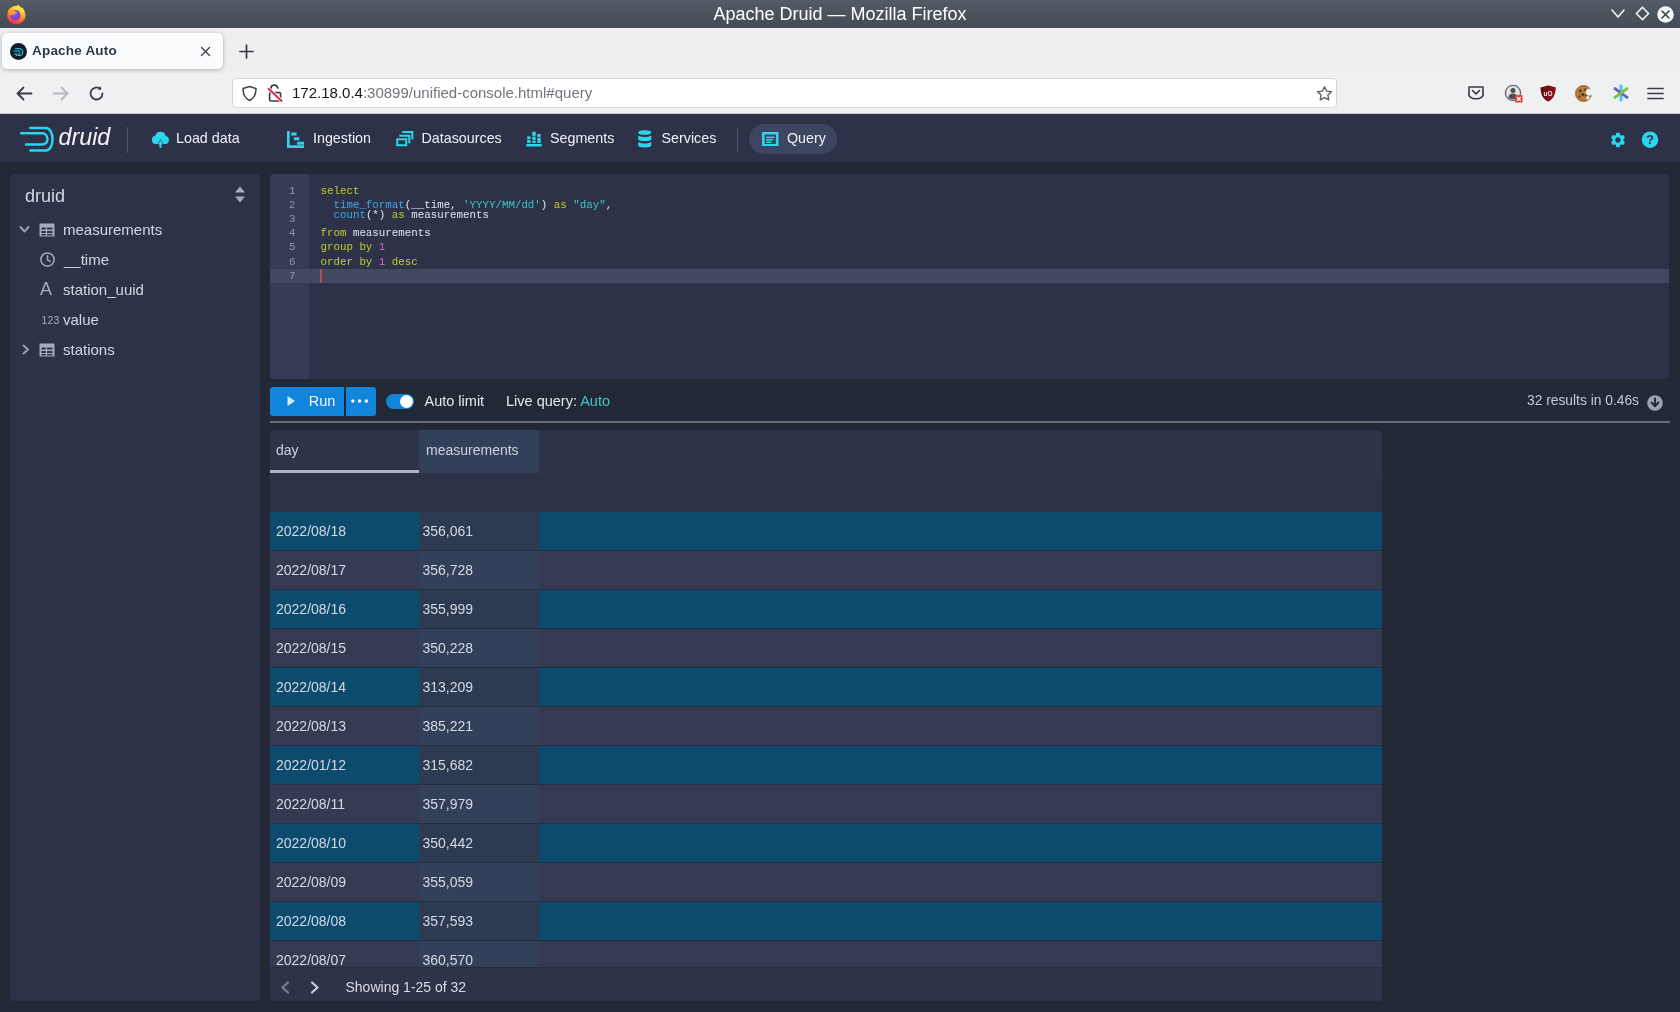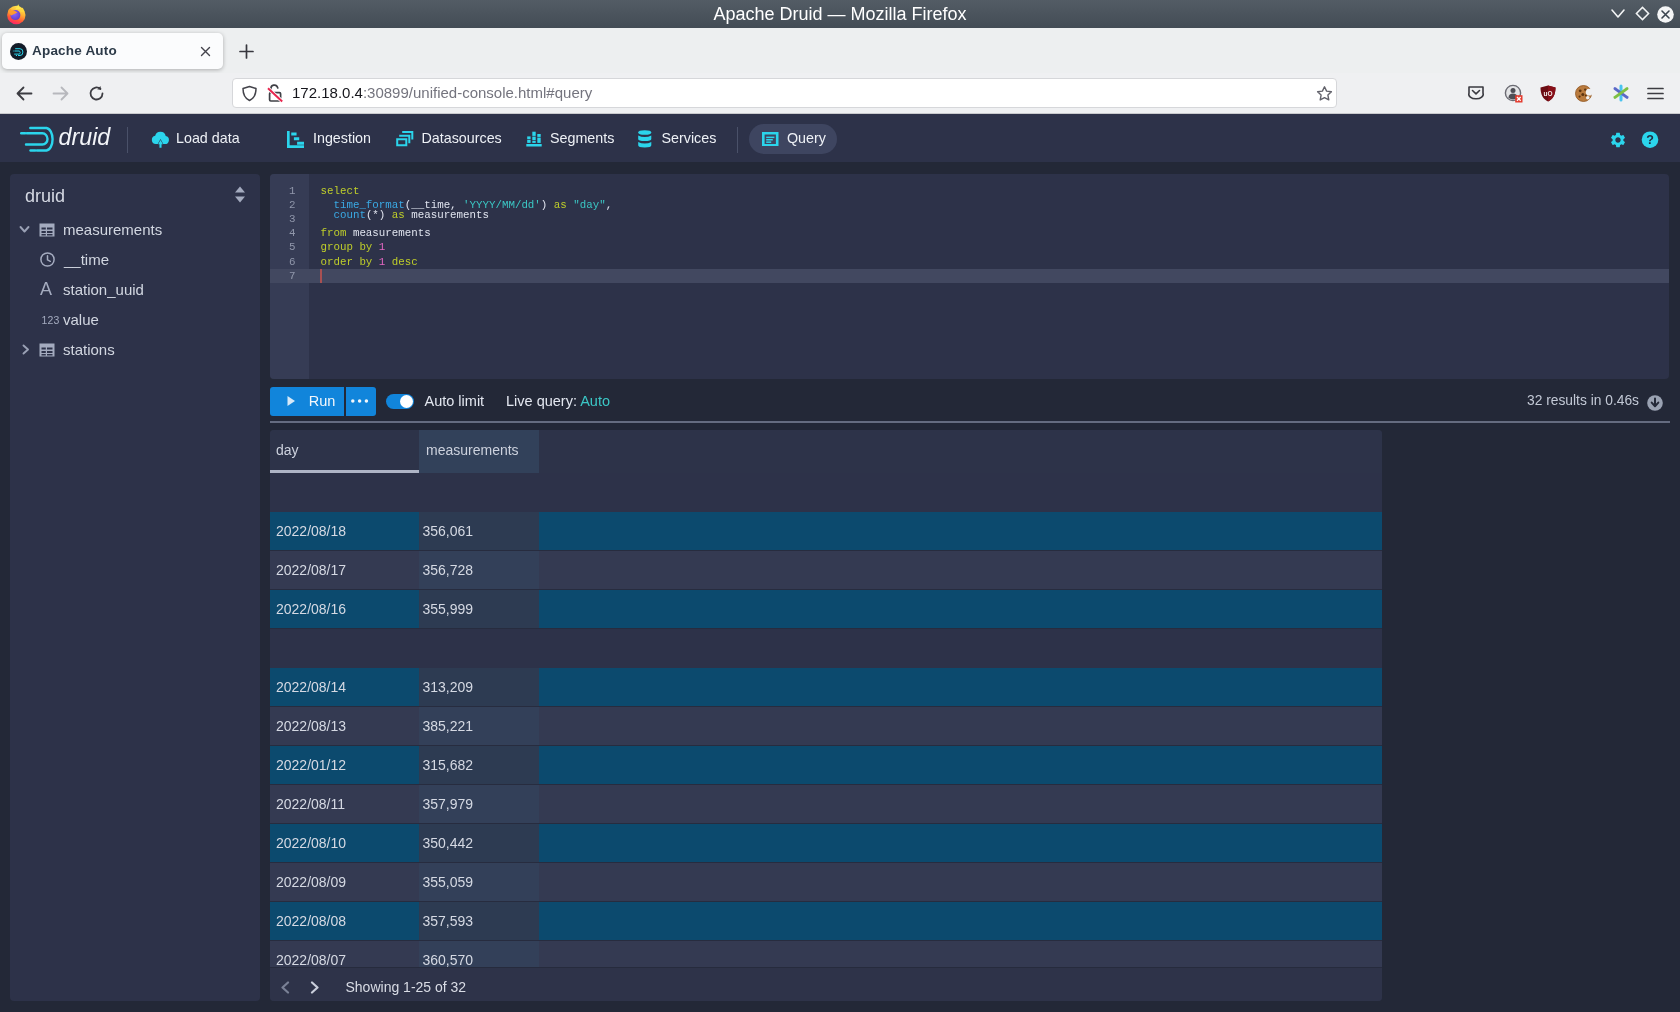--- a/index.html
+++ b/index.html
@@ -296,20 +296,25 @@
   <div class="trow rl" style="top:120.5px">
       <div class="c2 c2l"></div>
       <div class="dayc">2022/08/17</div>
       <div class="mesc">356,728</div>
     </div>
   <div class="trow rd" style="top:159.5px">
       <div class="c2 c2d"></div>
       <div class="dayc">2022/08/16</div>
       <div class="mesc">355,999</div>
     </div>
+  <div class="trow rl" style="top:198.5px">
+      <div class="c2 c2l"></div>
+      <div class="dayc">2022/08/15</div>
+      <div class="mesc">350,228</div>
+    </div>
   <div class="trow rd" style="top:237.5px">
       <div class="c2 c2d"></div>
       <div class="dayc">2022/08/14</div>
       <div class="mesc">313,209</div>
     </div>
   <div class="trow rl" style="top:276.5px">
       <div class="c2 c2l"></div>
       <div class="dayc">2022/08/13</div>
       <div class="mesc">385,221</div>
     </div>

